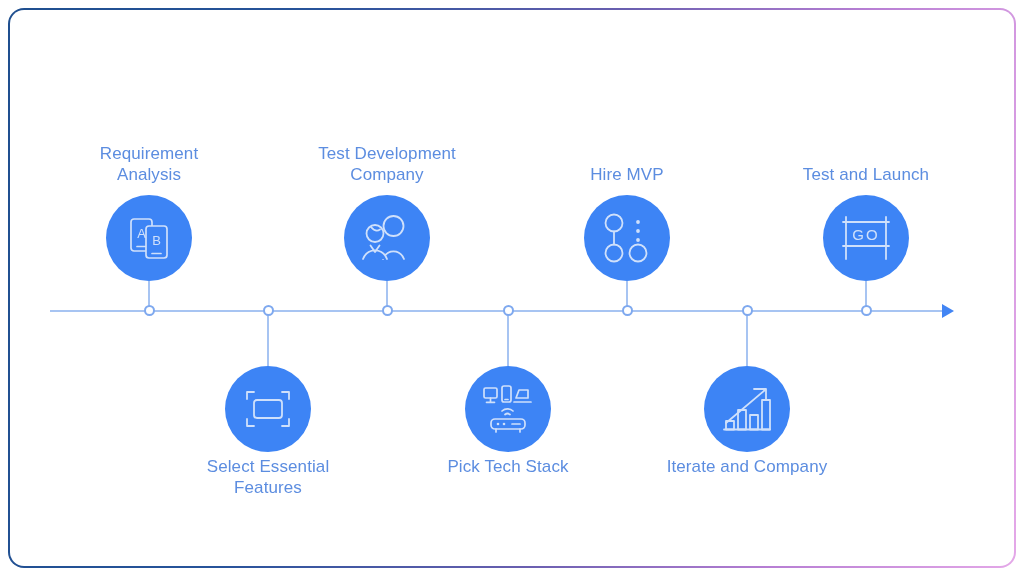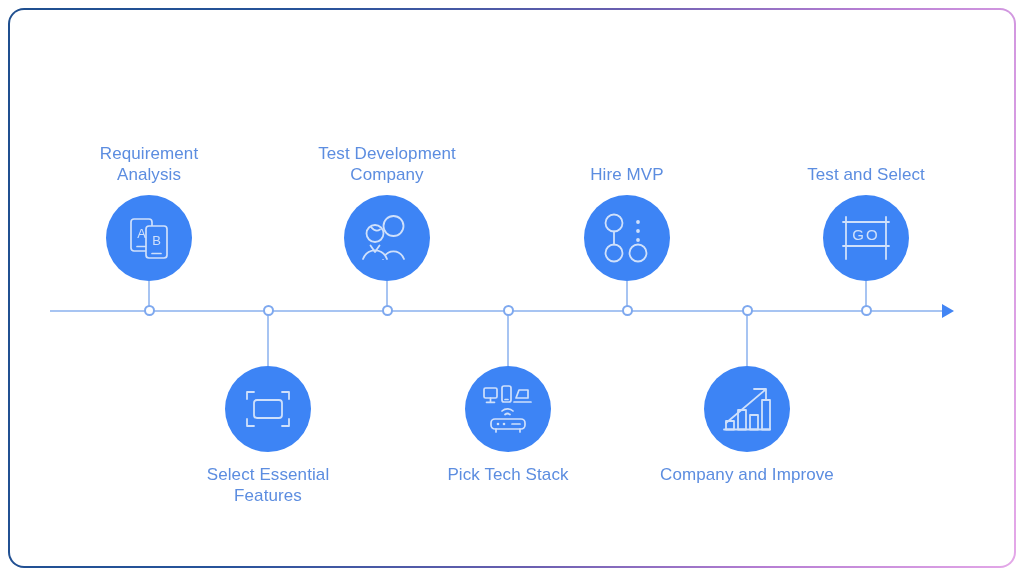--- a/index.html
+++ b/index.html
@@ -112,21 +112,21 @@
   
   .milestone.top .node-circle { top: -115px; }
   .milestone.top .connector-line { top: -29px; height: 29px; }
   .milestone.top .connector-dot { top: -5.5px; }
   .milestone.top .node-label { bottom: 125px; margin-top: 44px; }
 
   
   .milestone.bottom .node-circle { top: 56px; }
   .milestone.bottom .connector-line { top: 0px; height: 58px; }
   .milestone.bottom .connector-dot { top: -5.5px; }
-  .milestone.bottom .node-label { top: 154px; }
+  .milestone.bottom .node-label { top: 146px; }
 
   .icon-svg { display: block; }
 </style>
 </head>
 <body>
 
 <div id="frame-outer">
   <div id="frame-inner">
     <div id="canvas">
 
@@ -232,25 +232,25 @@
           <svg class="icon-svg" width="54" height="50" viewBox="0 0 54 50" fill="none" stroke="#cfe0fb" stroke-width="1.8" stroke-linecap="round" stroke-linejoin="round">
             <line x1="4" y1="45.5" x2="50" y2="45.5"></line>
             <rect x="6" y="37" width="8" height="8.5"></rect>
             <rect x="18" y="26" width="8" height="19.5"></rect>
             <rect x="30" y="31" width="8" height="14.5"></rect>
             <rect x="42" y="16" width="8" height="29.5"></rect>
             <path d="M6 39 L45 6"></path>
             <path d="M34 5 L46 5 L46 16"></path>
           </svg>
         </div>
-        <div class="node-label">Company and Improve</div>
+        <div class="node-label">Iterate and Company</div>
       </div>
 
       <div class="milestone top" style="left:856px; top:300px;">
-        <div class="node-label">Test and Select</div>
+        <div class="node-label">Test and Launch</div>
         <div class="node-circle">
           <svg class="icon-svg" width="54" height="50" viewBox="0 0 54 50" fill="none" stroke="#cfe0fb" stroke-width="1.8" stroke-linecap="round" stroke-linejoin="round">
             <line x1="7" y1="4" x2="7" y2="46"></line>
             <line x1="47" y1="4" x2="47" y2="46"></line>
             <line x1="4" y1="9" x2="50" y2="9"></line>
             <line x1="4" y1="33" x2="50" y2="33"></line>
             <text x="27" y="27" font-family="'Liberation Sans', sans-serif" font-size="15" letter-spacing="2" fill="#cfe0fb" stroke="none" text-anchor="middle">GO</text>
           </svg>
         </div>
         <div class="connector-line"></div>

